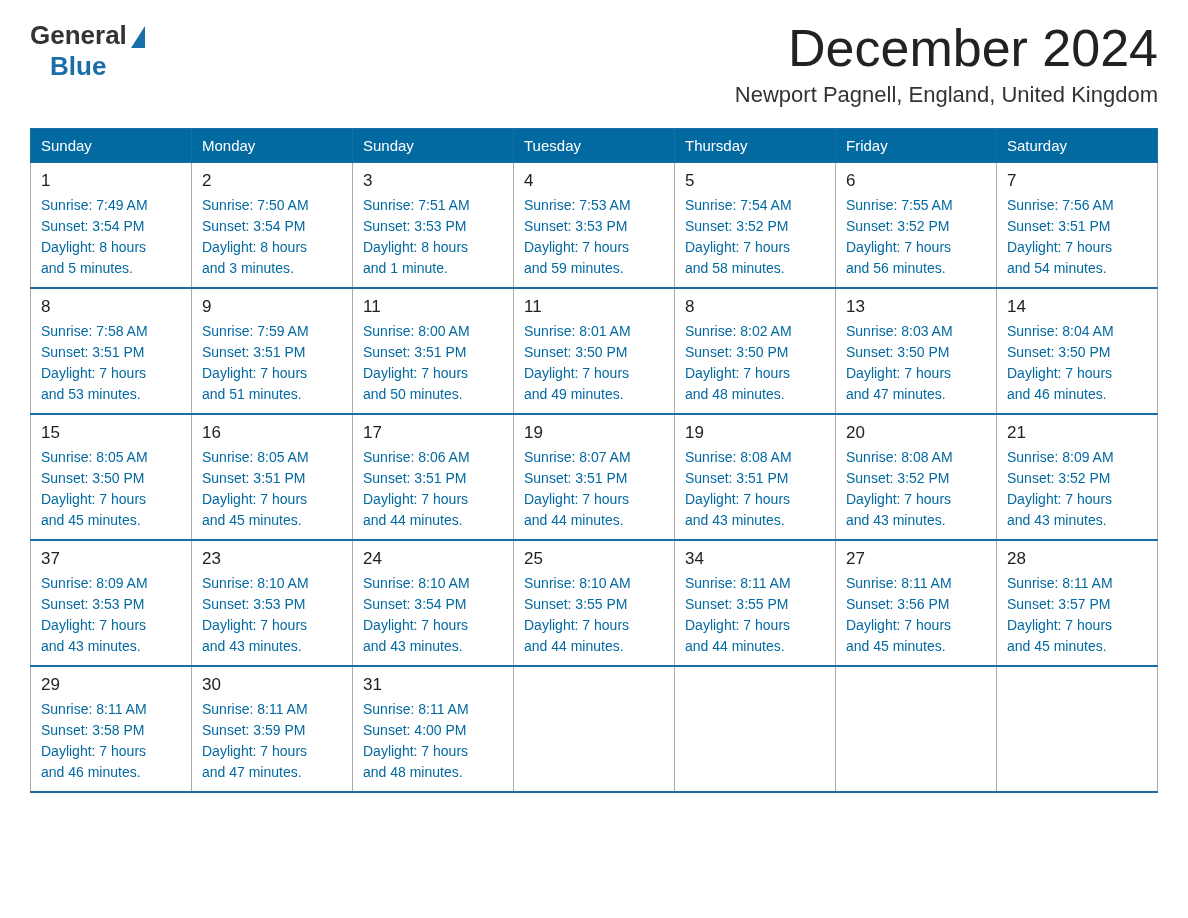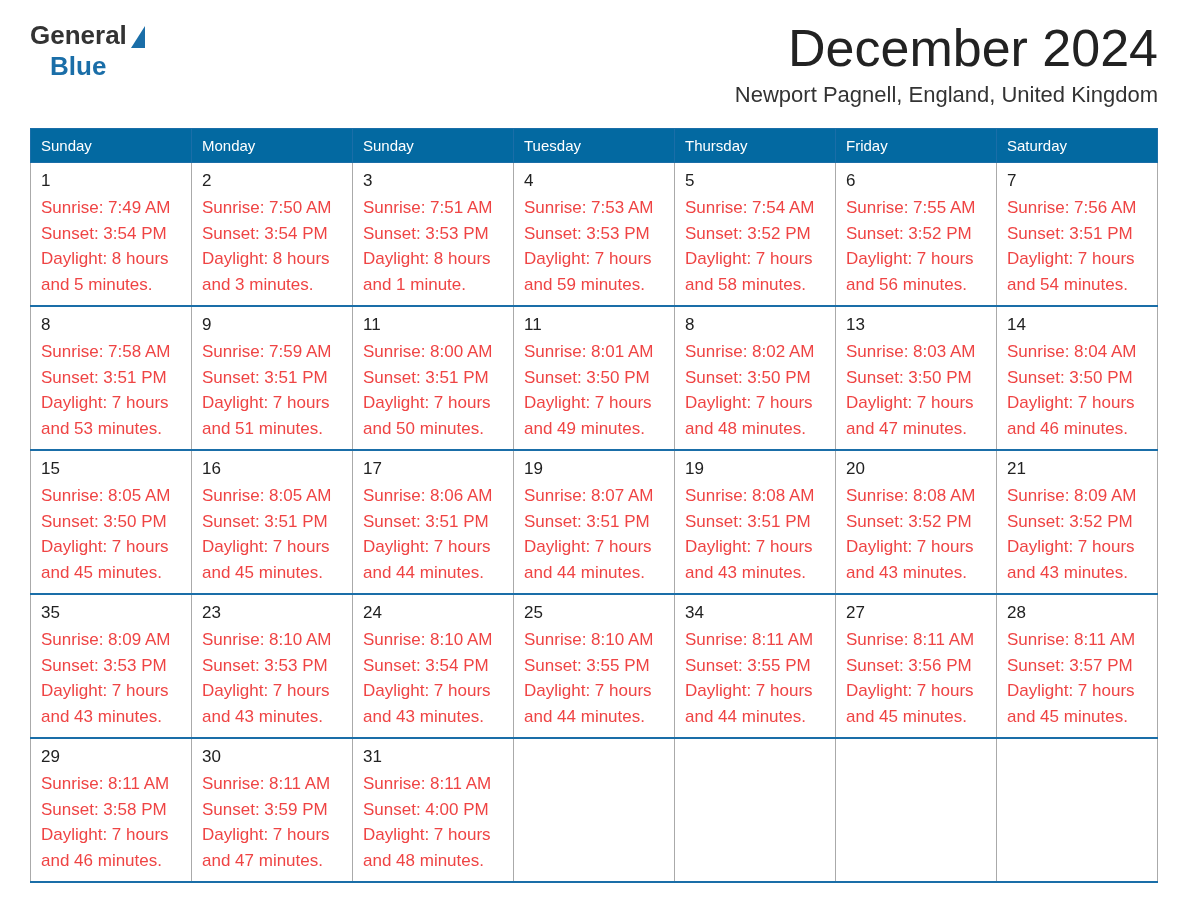--- a/index.html
+++ b/index.html
@@ -82,22 +82,22 @@
       min-height: 90px;
     }
     tbody tr td .day-number {
       font-size: 17px;
       font-weight: normal;
       color: #222;
       display: block;
       margin-bottom: 4px;
     }
     tbody tr td .day-info {
-      font-size: 17px;
-      color: #ef4444;
+      font-size: 14px;
+      color: #0369a1;
       line-height: 1.5;
     }
     tbody tr td.empty {
       background: #fff;
     }
     tbody tr {
       border-bottom: 2px solid #1a6ea8;
     }
   </style>
 </head>
@@ -215,21 +215,21 @@
           <span class="day-number">20</span>
           <span class="day-info">Sunrise: 8:08 AM<br>Sunset: 3:52 PM<br>Daylight: 7 hours<br>and 43 minutes.</span>
         </td>
         <td>
           <span class="day-number">21</span>
           <span class="day-info">Sunrise: 8:09 AM<br>Sunset: 3:52 PM<br>Daylight: 7 hours<br>and 43 minutes.</span>
         </td>
       </tr>
       <tr>
         <td>
-          <span class="day-number">35</span>
+          <span class="day-number">37</span>
           <span class="day-info">Sunrise: 8:09 AM<br>Sunset: 3:53 PM<br>Daylight: 7 hours<br>and 43 minutes.</span>
         </td>
         <td>
           <span class="day-number">23</span>
           <span class="day-info">Sunrise: 8:10 AM<br>Sunset: 3:53 PM<br>Daylight: 7 hours<br>and 43 minutes.</span>
         </td>
         <td>
           <span class="day-number">24</span>
           <span class="day-info">Sunrise: 8:10 AM<br>Sunset: 3:54 PM<br>Daylight: 7 hours<br>and 43 minutes.</span>
         </td>

